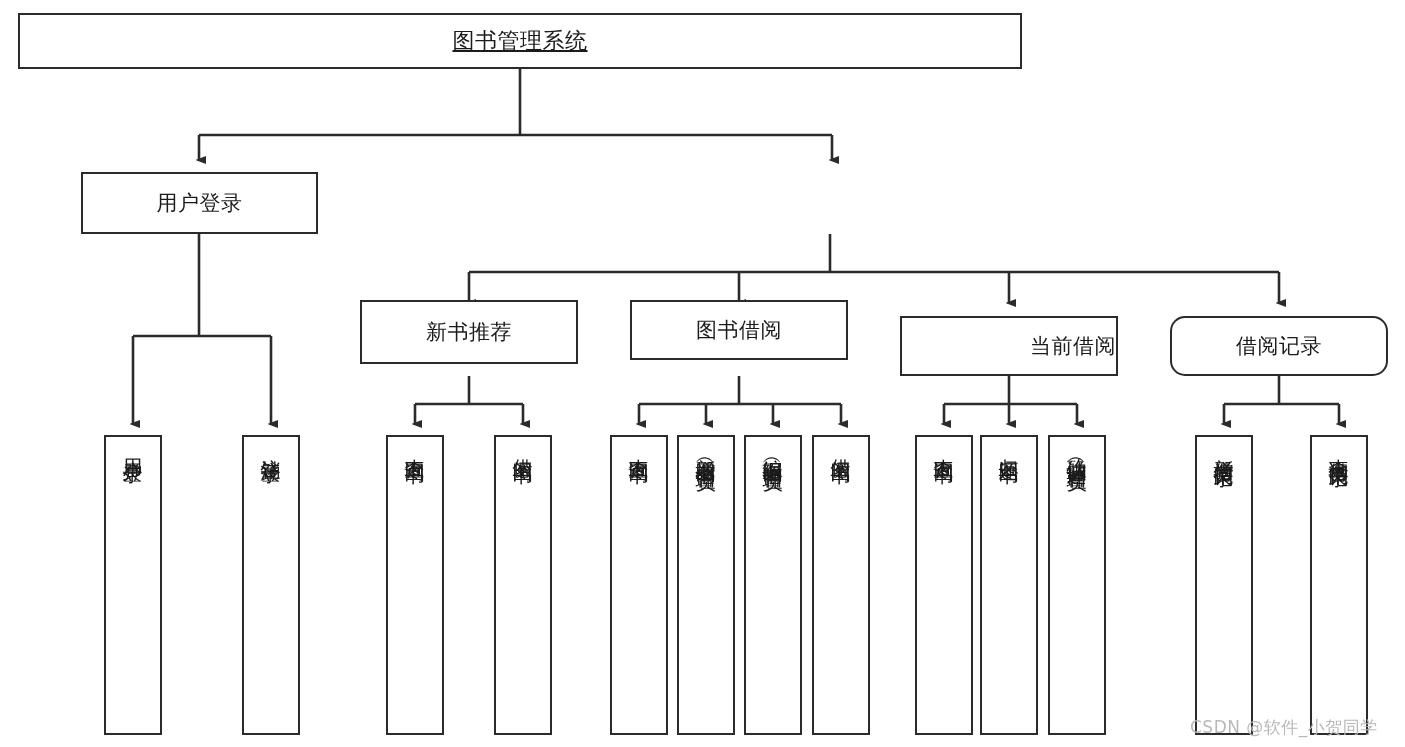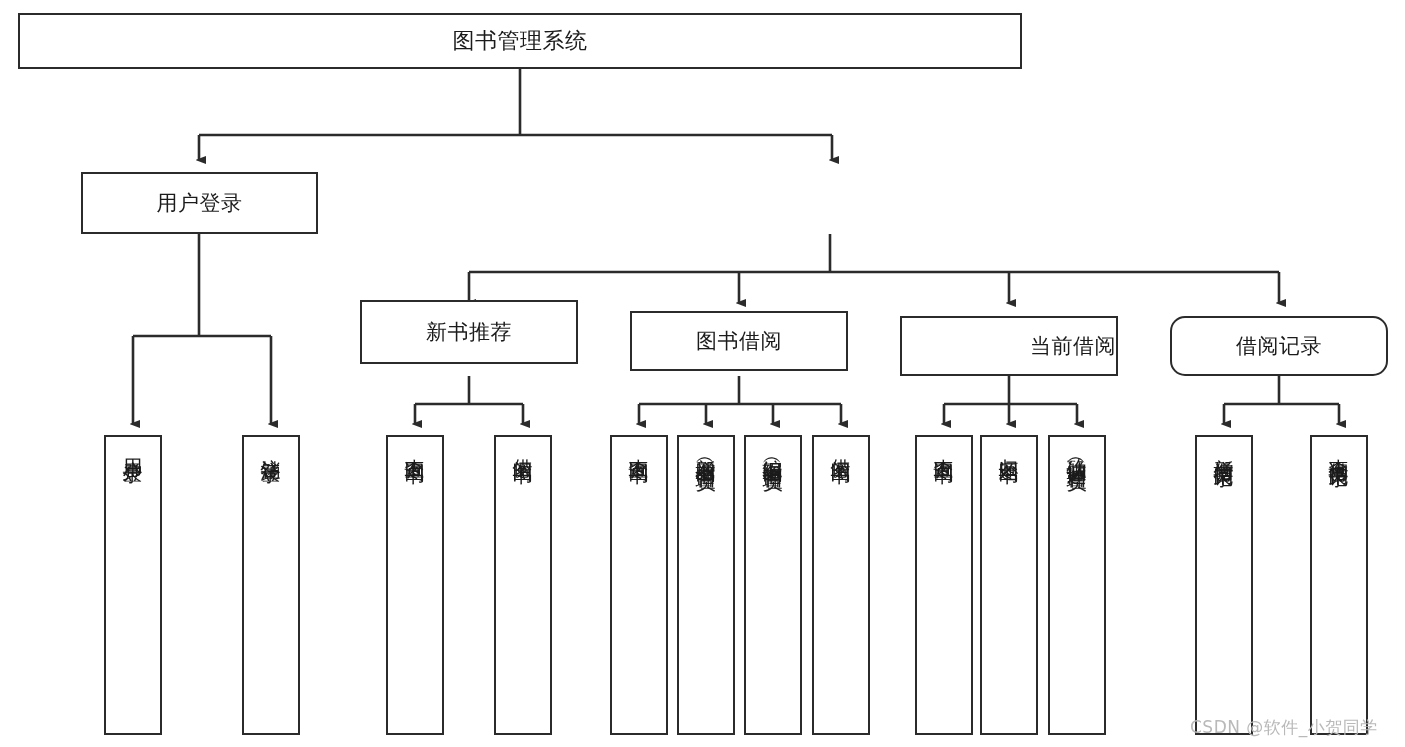--- a/index.html
+++ b/index.html
@@ -38,21 +38,21 @@
   .node .label {
     display: block;
     text-align: center;
     line-height: 1.08;
     letter-spacing: 0.5px;
   }
   .node.horiz .label {
     writing-mode: horizontal-tb;
     font-size: 21px;
   }
-  .node.root .label { font-size: 22px; }
+  .node.root .label { font-size: 22px; text-decoration: underline; }
   .node.vert {
     align-items: flex-start;
     padding-top: 6px;
   }
   .node.vert .label {
     writing-mode: vertical-rl;
     text-orientation: upright;
     font-size: 20px;
     line-height: 1.0;
     letter-spacing: 2px;
@@ -125,21 +125,21 @@
     <span class="label">图书管理系统</span>
   </div>
 
   <div class="node horiz" style="left:81px; top:172px; width:237px; height:62px;">
     <span class="label">用户登录</span>
   </div>
 
   <div class="node horiz" style="left:360px; top:300px; width:218px; height:64px;">
     <span class="label">新书推荐</span>
   </div>
-  <div class="node horiz" style="left:630px; top:311px; width:218px; height:60px;">
+  <div class="node horiz" style="left:630px; top:300px; width:218px; height:60px;">
     <span class="label">图书借阅</span>
   </div>
   <div class="node horiz" style="left:900px; top:316px; width:218px; height:60px;justify-content:flex-end;">
     <span class="label">当前借阅</span>
   </div>
   <div class="node horiz" style="left:1170px; top:316px; width:218px; height:60px;border-radius:15px;">
     <span class="label">借阅记录</span>
   </div>
 
   <div class="node vert" style="left:104px; top:435px; width:58px; height:300px;">

